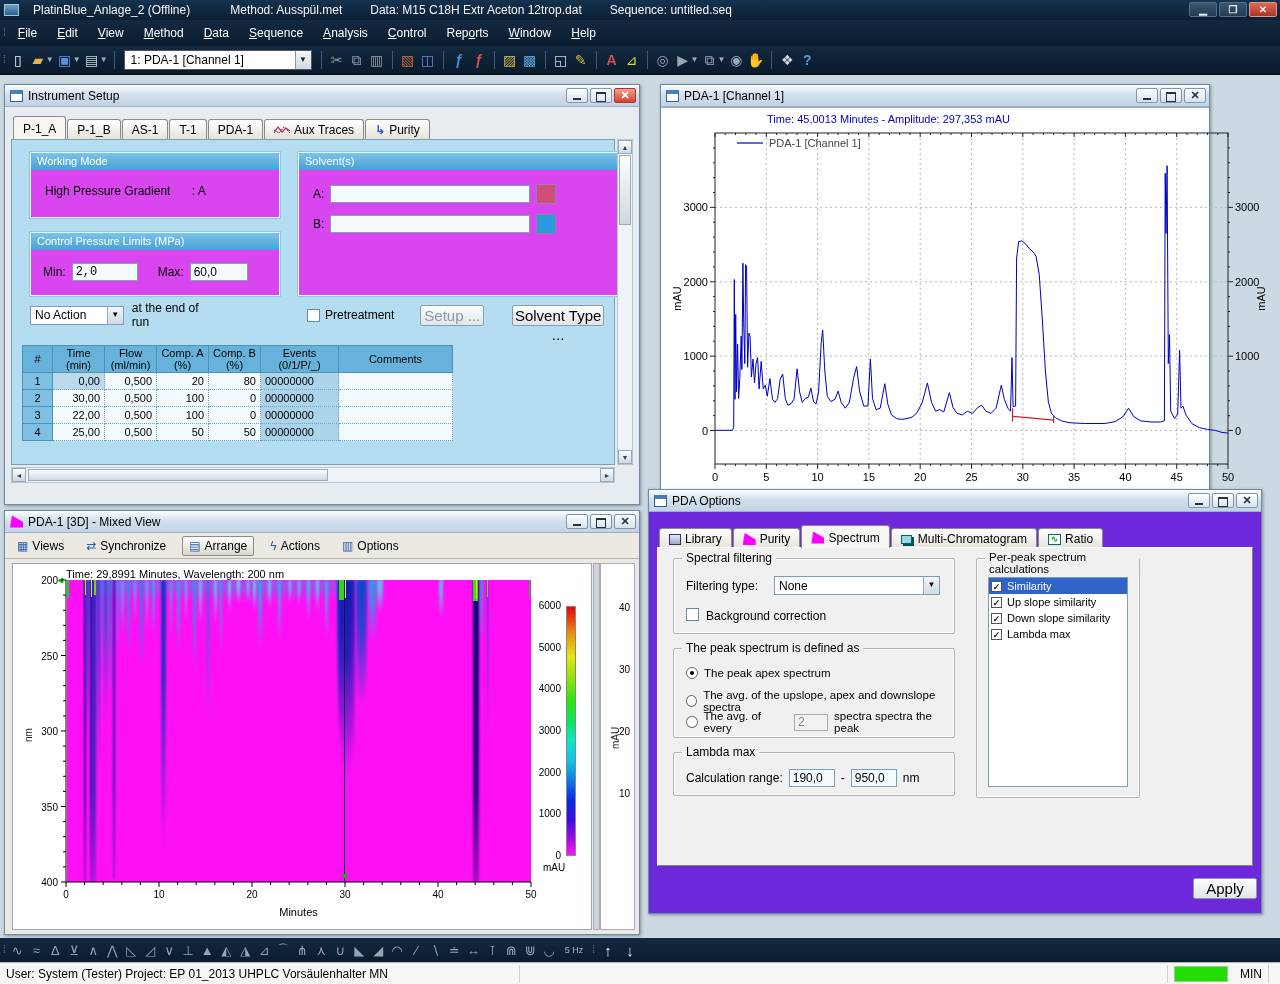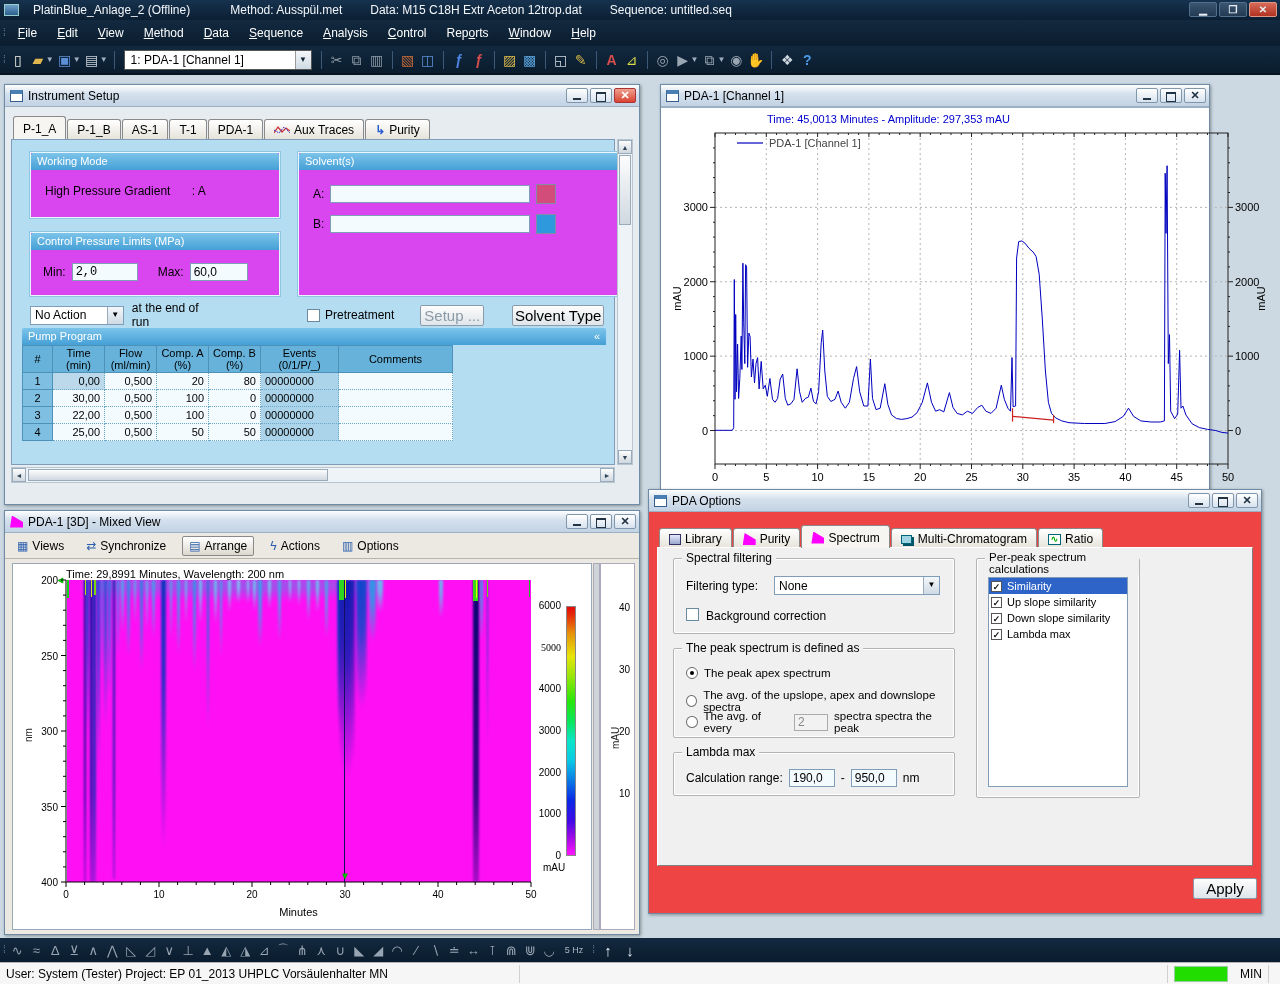--- a/index.html
+++ b/index.html
@@ -75,21 +75,21 @@
 .streak{position:absolute;top:0}
 .hacc{position:absolute;top:0}
 .cursorline{position:absolute;top:0;width:1px;background:#101060}
 .gm{position:absolute;color:#00c400;font-size:9px;line-height:9px;text-shadow:0 0 1px #060}
 .cbar{position:absolute;width:10px;border:1px solid #888;background:linear-gradient(to top,#ff14ff,#a00ae6 7%,#3c0ae6 14%,#0a28e6 22%,#0a7ae6 30%,#0ac8e6 38%,#0ae6c8 46%,#0ae65a 54%,#28e60a 62%,#8ce60a 71%,#e6e60a 80%,#e6960a 89%,#e6280a 97%,#e60a0a)}
 .cbl{position:absolute;font-size:10px;text-align:right;width:34px}
 .vlab{position:absolute;transform:rotate(-90deg);transform-origin:left top;font-size:10px;color:#222}
 .sidepane{position:absolute;background:#fff;border:1px solid #aab}
 .divider{position:absolute;background:#cfd4d8;border:1px solid #aab}
 
-.optbody{background:#ef4444}
+.optbody{background:#6d28d9}
 .opttabs{position:absolute;left:10px;top:13px;display:flex;align-items:flex-end}
 .optpage{position:absolute;left:8px;top:35px;width:596px;height:319px;background:#f0f0f0;border:1px solid;border-color:#fff #808080 #808080 #fff}
 .fs{position:absolute;border:1px solid #b4b4b4;border-radius:2px;box-shadow:inset 0 0 0 1px #fff}
 .fs .lg{position:absolute;top:-8px;left:8px;background:#f0f0f0;padding:0 4px;font-size:12px}
 .rb{width:12px;height:12px;border-radius:50%;border:1px solid #6a6a6a;background:#fff;display:inline-block;position:relative}
 .rb.on::after{content:"";position:absolute;left:3px;top:3px;width:4px;height:4px;border-radius:50%;background:#000}
 .lst{position:absolute;background:#fff;border:1px solid #7f9db9;overflow:hidden}
 .lrow{display:flex;align-items:center;gap:5px;height:16px;padding:0 2px;font-size:11px}
 .lrow.sel{background:#2e64c8;color:#fff}
 .ckd{width:11px;height:11px;background:#fff;border:1px solid #555;font:bold 9px/10px "Liberation Sans",sans-serif;text-align:center;color:#111}
@@ -270,24 +270,20 @@
               <span class="cv">No Action</span>
               <span class="ca">▼</span>
             </div>
             <span style="margin-left:8px">at the end of run</span>
             <span class="ck" style="margin-left:88px"></span>
             <span style="margin-left:5px">Pretreatment</span>
             <span class="btn dis" style="width:64px;margin-left:26px;line-height:19px">Setup ...</span>
             <span class="bt btn" style="width:92px;margin-left:28px;line-height:19px">Solvent Type ...</span>
           </div>
 
-          <div class="pumph">
-            <span>Pump Program</span>
-            <span>«</span>
-          </div>
           <div style="position:absolute;left:10px;top:205px" id="pump-table">
               <table class="pp">
                 <tbody>
                   <tr>
                     <th style="width: 30px;">#</th>
                     <th style="width: 52px;">Time<br>(min)</th>
                     <th style="width: 52px;">Flow<br>(ml/min)</th>
                     <th style="width: 52px;">Comp. A<br>(%)</th>
                     <th style="width: 52px;">Comp. B<br>(%)</th>
                     <th style="width: 78px;">Events<br>(0/1/P/_)</th>
@@ -705,21 +701,21 @@
               <text x="53" y="334" text-anchor="middle" font-size="10">0</text>
               <text x="146" y="334" text-anchor="middle" font-size="10">10</text>
               <text x="239" y="334" text-anchor="middle" font-size="10">20</text>
               <text x="332" y="334" text-anchor="middle" font-size="10">30</text>
               <text x="425" y="334" text-anchor="middle" font-size="10">40</text>
               <text x="518" y="334" text-anchor="middle" font-size="10">50</text>
               <text x="285.5" y="352" text-anchor="middle" font-size="11">Minutes</text>
             </svg>
             <div class="cbar" style="left: 553px; top: 42px; height: 250px;"></div>
             <div class="cbl" style="left: 514px; top: 36px;">6000</div>
-            <div class="cbl" style="left: 514px; top: 77.6667px; font-family: Liberation Serif, serif;">5000</div>
+            <div class="cbl" style="left: 514px; top: 77.6667px;">5000</div>
             <div class="cbl" style="left: 514px; top: 119.333px;">4000</div>
             <div class="cbl" style="left: 514px; top: 161px;">3000</div>
             <div class="cbl" style="left: 514px; top: 202.667px;">2000</div>
             <div class="cbl" style="left: 514px; top: 244.333px;">1000</div>
             <div class="cbl" style="left: 514px; top: 286px;">0</div>
             <div class="cbl" style="left: 524px; top: 298px; width: 34px; text-align: center;">mAU</div>
           </div>
         <div class="divider" style="left:588px;top:30px;width:7px;height:367px"></div>
         <div class="sidepane" style="left:595px;top:30px;width:35px;height:367px" id="side-pane">
           <span class="vlab" style="left:9px;top:185px">mAU</span>

